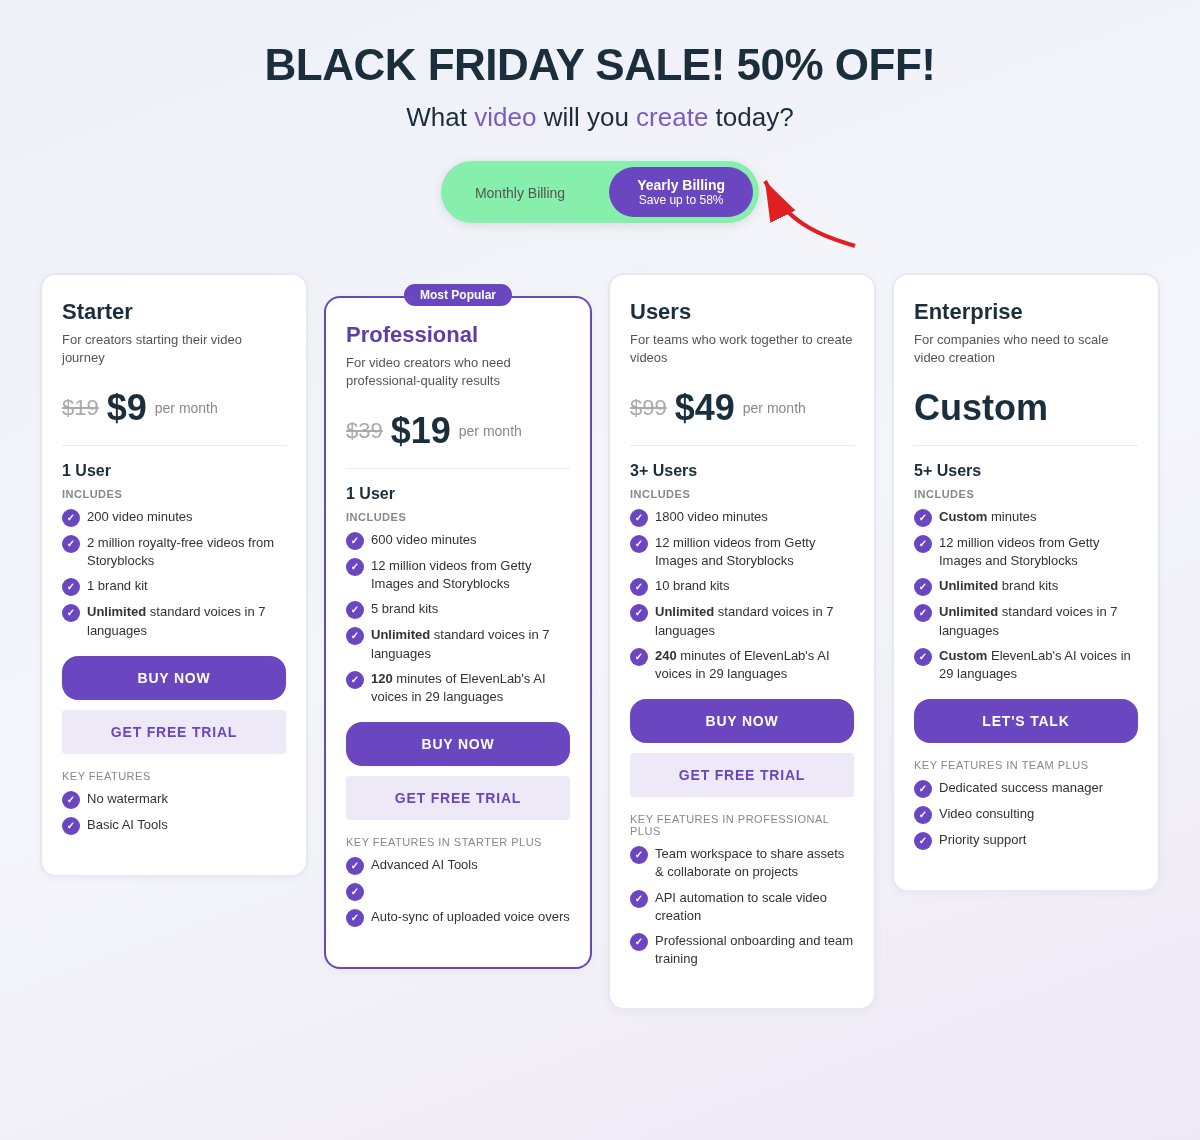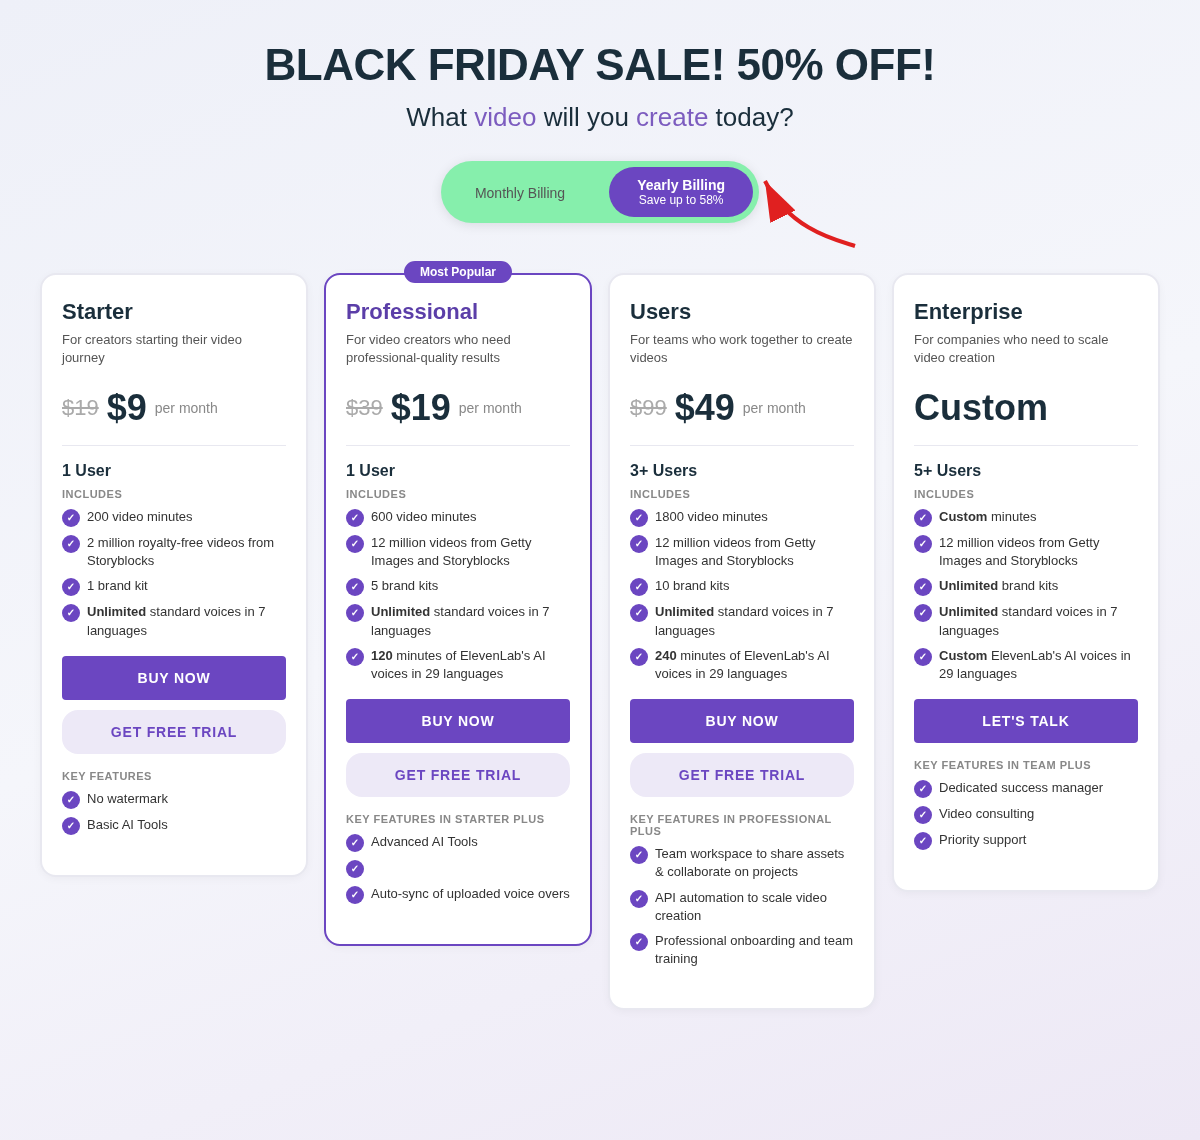--- a/index.html
+++ b/index.html
@@ -81,20 +81,21 @@
     .card {
       background: #fff;
       border-radius: 16px;
       padding: 24px 20px;
       border: 2px solid #e8e8f0;
       position: relative;
       box-shadow: 0 2px 8px rgba(0,0,0,0.04);
     }
     .card.popular {
       border-color: #6b46c1;
+      margin-top: 23px;
     }
     .popular-badge {
       position: absolute;
       top: -14px;
       left: 50%;
       transform: translateX(-50%);
       background: #6b46c1;
       color: #fff;
       font-size: 12px;
       font-weight: 600;
@@ -191,47 +192,47 @@
       color: #fff;
       font-size: 10px;
       font-weight: 700;
     }
     .btn-primary {
       display: block;
       width: 100%;
       background: #6b46c1;
       color: #fff;
       border: none;
-      border-radius: 4px;
+      border-radius: 16px;
       padding: 14px;
       font-size: 14px;
       font-weight: 700;
       letter-spacing: 0.8px;
       text-transform: uppercase;
       cursor: pointer;
       margin-bottom: 10px;
     }
     .btn-secondary {
       display: block;
       width: 100%;
       background: #ede9f7;
       color: #6b46c1;
       border: none;
-      border-radius: 16px;
+      border-radius: 4px;
       padding: 14px;
       font-size: 14px;
       font-weight: 700;
       letter-spacing: 0.8px;
       text-transform: uppercase;
       cursor: pointer;
       margin-bottom: 16px;
     }
     .key-features-label {
       font-size: 11px;
-      font-weight: 700;
+      font-weight: 400;
       color: #888;
       letter-spacing: 0.5px;
       text-transform: uppercase;
       margin-bottom: 8px;
     }
     .feature-list strong {
       font-weight: 700;
     }
   </style>
 </head>

